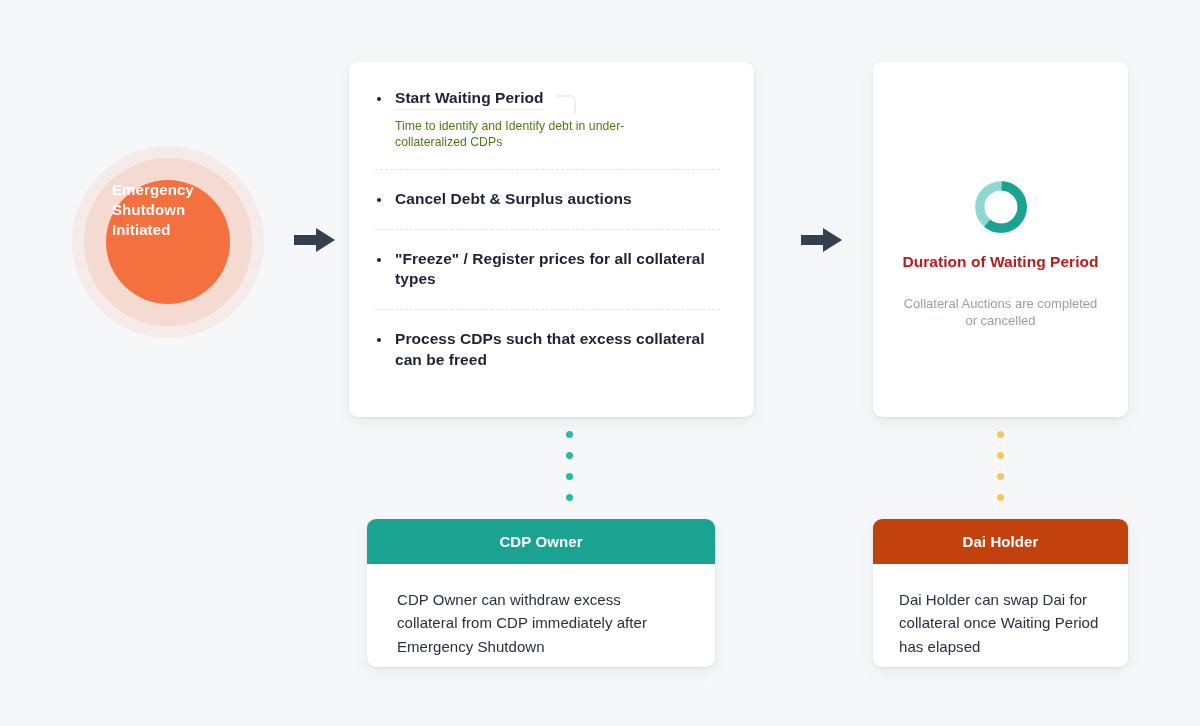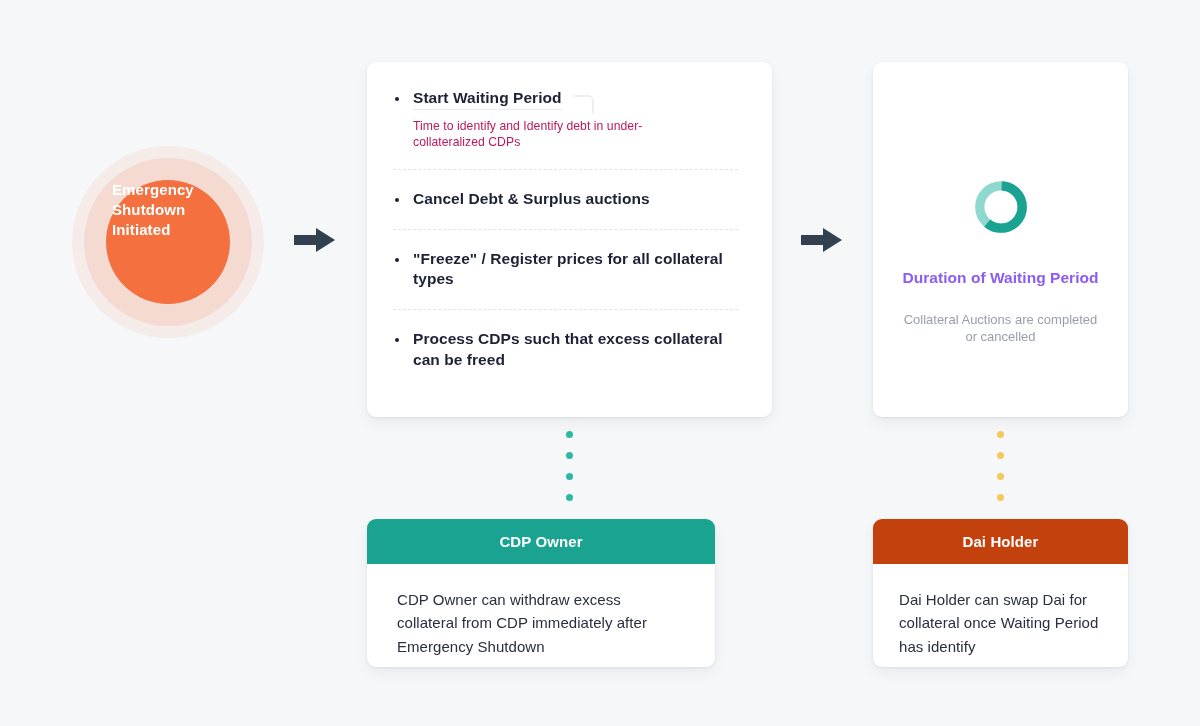--- a/index.html
+++ b/index.html
@@ -30,51 +30,51 @@
   .arrow { position: absolute; width: 42px; height: 30px; }
   .arrow svg { display: block; }
   .arrow-1 { left: 294px; top: 225px; }
   .arrow-2 { left: 801px; top: 225px; }
 
   
   .card {
     position: absolute; background: #ffffff; border-radius: 9px;
     box-shadow: 0 1px 3px rgba(16,24,40,.07), 0 6px 16px rgba(16,24,40,.055);
   }
-  #card-steps { left: 367px; top: 62px; width: 405px; height: 355px; padding: 26px 30px 0 26px; }
+  #card-steps { left: 349px; top: 62px; width: 405px; height: 355px; padding: 26px 30px 0 26px; }
   #card-duration { left: 873px; top: 62px; width: 255px; height: 355px; }
   #card-cdp { left: 367px; top: 519px; width: 348px; height: 148px; overflow: hidden; }
   #card-dai { left: 873px; top: 519px; width: 255px; height: 148px; overflow: hidden; }
 
   
   .step { position: relative; }
   .step-row { display: flex; align-items: flex-start; }
   .bullet {
     width: 4px; height: 4px; border-radius: 50%; background: #1e2235;
     margin: 9px 14px 0 2px; flex: 0 0 4px;
   }
   .step-title {
     color: #1e2235; font-size: 15.5px; font-weight: 700; line-height: 1.34; letter-spacing: .05px;
   }
   .step-title.underlined { box-shadow: inset 0 -1px 0 #ececef; padding-bottom: 1px; }
   .step-desc {
-    color: #be185d; font-size: 12.2px; line-height: 1.32; letter-spacing: .05px;
+    color: #4d7c0f; font-size: 12.2px; line-height: 1.32; letter-spacing: .05px;
     margin: 8px 0 0 20px; max-width: 230px;
   }
   .elbow { position: absolute; right: 146px; top: 6px; width: 22px; height: 20px; }
   .divider {
     border: 0; border-top: 1px dashed #e2e3e7; margin: 19px 4px 19px 0; height: 0;
   }
   .step.gap-a { margin-top: 0; }
   .step.gap-b { margin-top: 0; }
 
   
   .donut-wrap { display: flex; justify-content: center; padding-top: 117px; }
   .dur-title {
-    margin-top: 34px; text-align: center; color: #8b5cf6;
+    margin-top: 18px; text-align: center; color: #b91c1c;
     font-size: 15.5px; font-weight: 700; letter-spacing: .05px;
   }
   .dur-sub {
     margin: 24px auto 0; text-align: center; color: #9a9eab;
     font-size: 13px; line-height: 1.34; width: 205px;
   }
 
   
   .dots { position: absolute; display: flex; flex-direction: column; gap: 14px; align-items: center; }
   .dots .dot { width: 7px; height: 7px; border-radius: 50%; }
@@ -188,16 +188,16 @@
     <span class="dot" style="background: rgb(245, 200, 90);"></span>
   </div>
 
   <div class="card" id="card-cdp">
     <div class="actor-head" style="background: rgb(27, 163, 145);">CDP Owner</div>
     <div class="actor-body">CDP Owner can withdraw excess collateral from CDP immediately after Emergency Shutdown</div>
   </div>
 
   <div class="card" id="card-dai">
     <div class="actor-head" style="background: #c2410c;">Dai Holder</div>
-    <div class="actor-body">Dai Holder can swap Dai for collateral once Waiting Period has identify</div>
+    <div class="actor-body">Dai Holder can swap Dai for collateral once Waiting Period has elapsed</div>
   </div>
 
 </div>
 
 </body></html>

